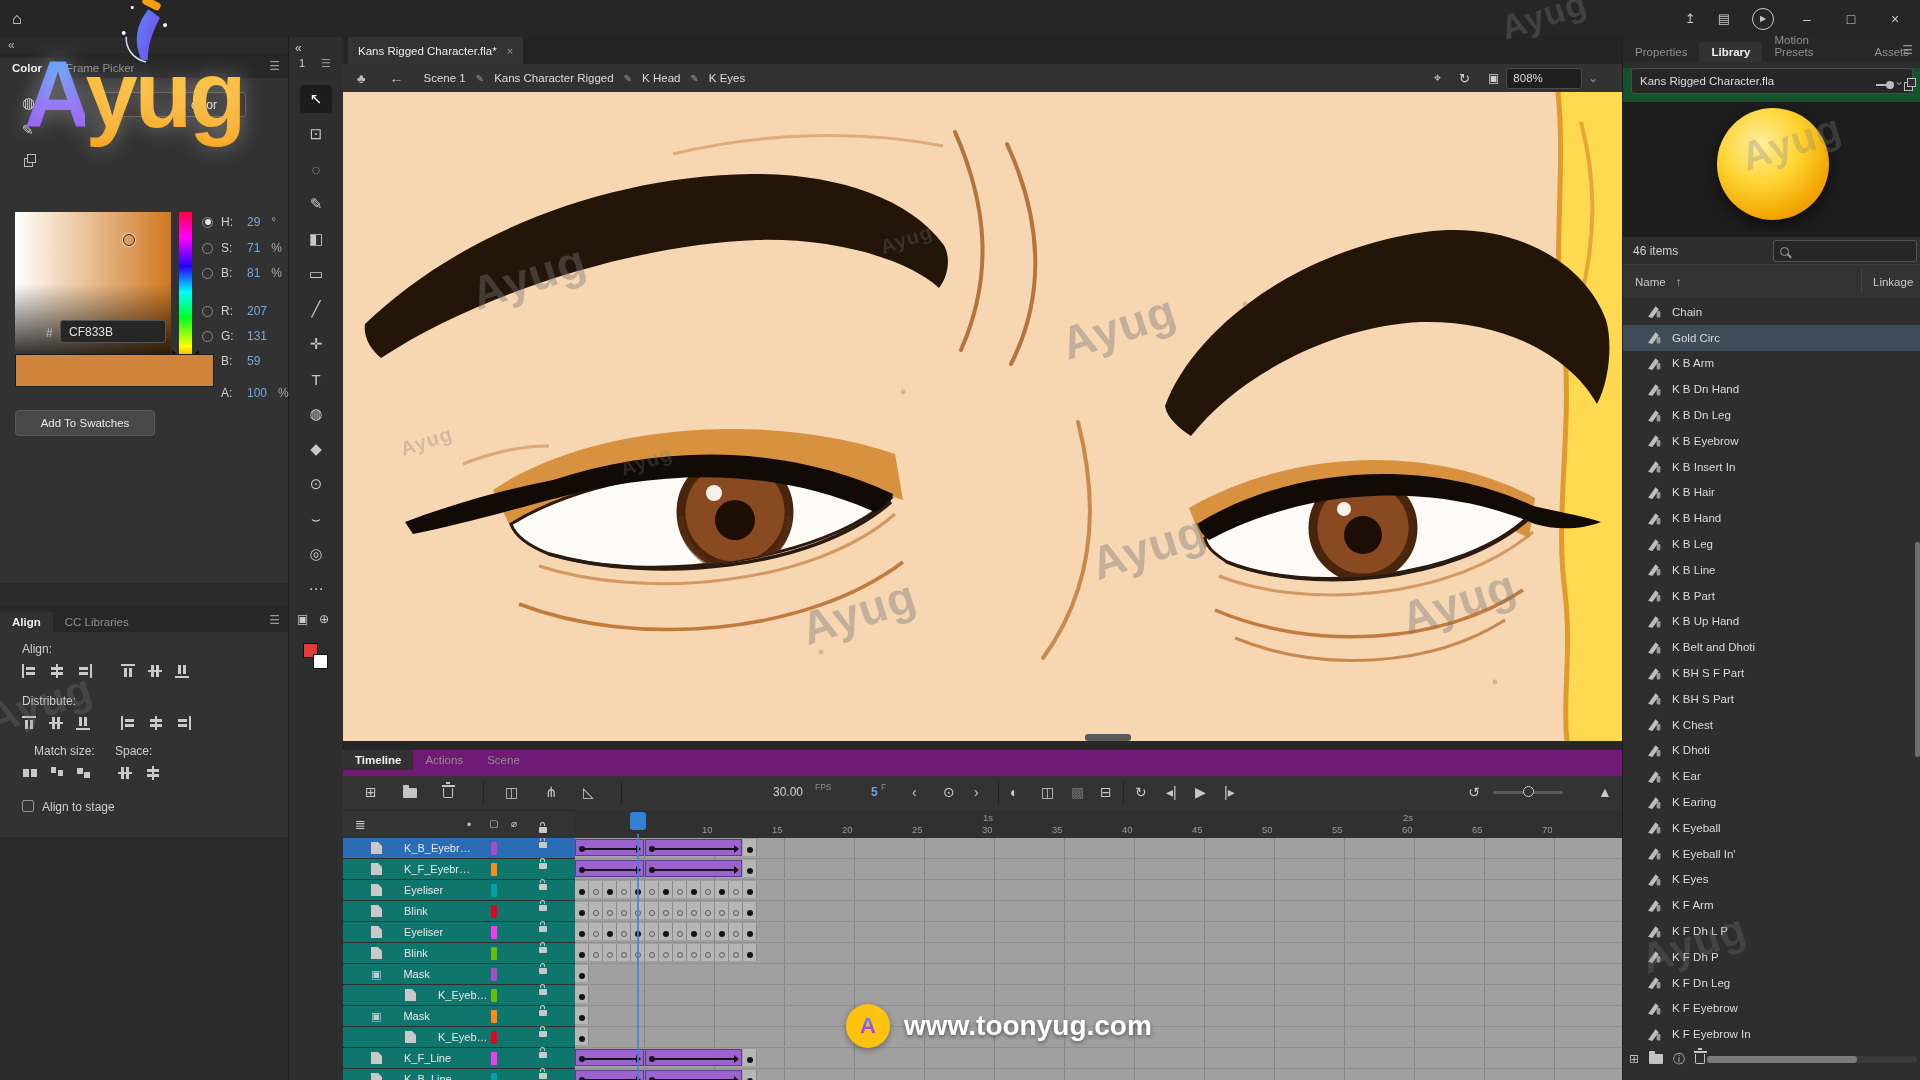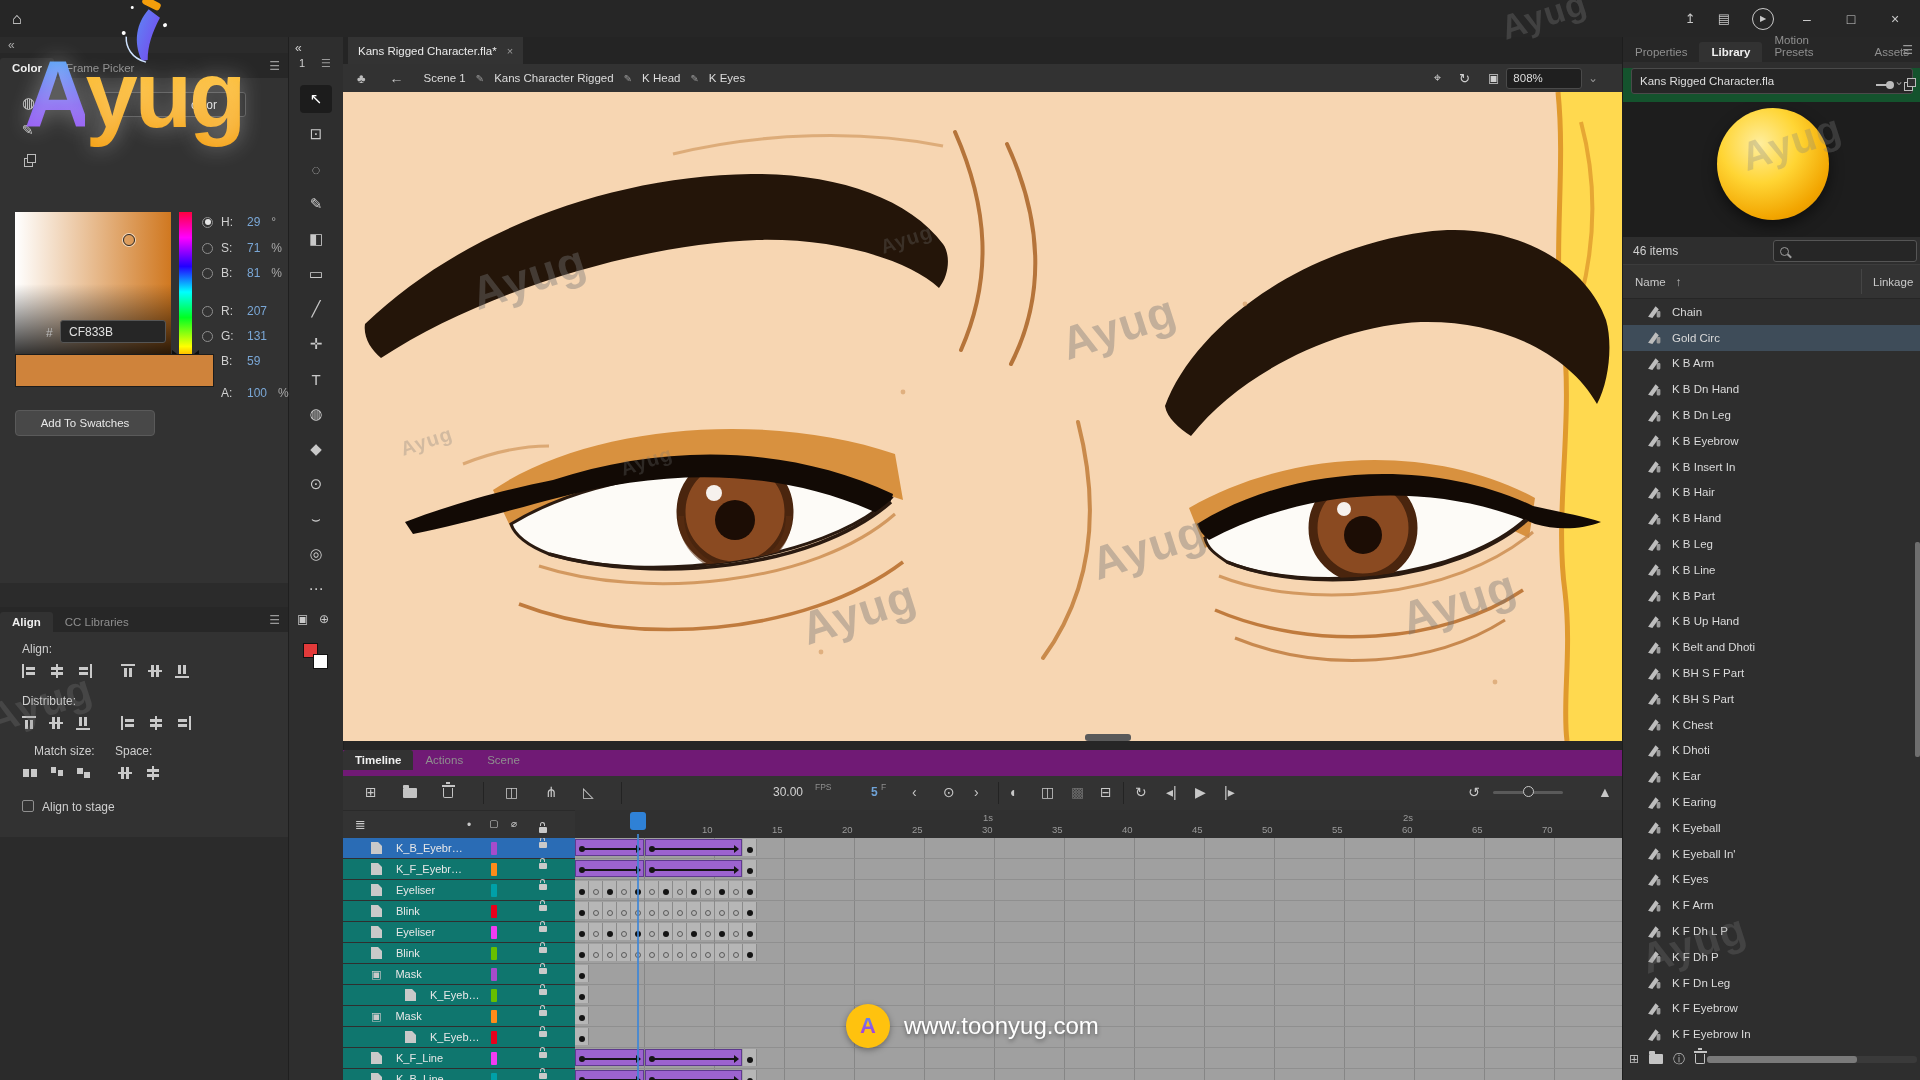--- a/index.html
+++ b/index.html
@@ -105,21 +105,21 @@
   #tltabs{height:26px;background:#701a75;display:flex;align-items:flex-start;}
   #tlbar{height:34px;background:#333;border-bottom:1px solid #2a2a2a;position:relative;}
   #tlbar .g{position:absolute;top:8px;color:#c8c8c8;font-size:14px;}
   #tlbar .dim{opacity:.38;}
   #tlbar .vsep{position:absolute;top:6px;bottom:6px;width:1px;background:#232323;}
   #tlhead{height:28px;background:#333;position:relative;border-bottom:1px solid #2a2a2a;}
   #layers{position:absolute;left:0;top:88px;width:232px;bottom:0;overflow:hidden;background:#383838;}
   .lrow{height:20px;display:flex;align-items:center;background:#0f766e;border-bottom:1px solid #2f2f2f;position:relative;}
   .lrow.sel{background:#2a6cb5;}
   .picon{width:11px;height:12px;background:#c9c9c9;clip-path:polygon(0 0,64% 0,100% 34%,100% 100%,0 100%);}
-  .lname{font-size:11px;color:#e8e8e8;margin-left:14px;white-space:nowrap;max-width:85px;overflow:hidden;}
+  .lname{font-size:11px;color:#e8e8e8;margin-left:22px;white-space:nowrap;max-width:85px;overflow:hidden;}
   .lchip{position:absolute;left:148px;width:6px;height:13px;border-radius:1px;}
   .llock{position:absolute;left:196px;top:4px;}
   #frames{position:absolute;left:232px;top:60px;right:0;bottom:0;overflow:hidden;}
   #ruler{position:absolute;left:0;top:0;right:0;height:28px;background:#303030;color:#9a9a9a;font-size:9.5px;}
   #ruler .num{position:absolute;top:14px;}
   #ruler .sec{position:absolute;top:2px;}
   #frows{position:absolute;left:0;top:28px;right:0;bottom:0;}
   .frow{height:20px;position:relative;border-bottom:1px solid #8f8f8f;
         background:repeating-linear-gradient(90deg, transparent 0 69px, rgba(0,0,0,.16) 69px 70px), #a0a0a0;}
   .tween{position:absolute;top:1px;height:17px;background:#9c63cf;border:1px solid #5e3a8e;box-sizing:border-box;}
@@ -135,21 +135,21 @@
   
   .wm{position:absolute;font-weight:bold;color:rgba(118,118,118,.40);transform:rotate(-18deg);pointer-events:none;z-index:50;letter-spacing:1px;}
   #biglogo{position:absolute;left:24px;top:48px;z-index:60;pointer-events:none;font-weight:bold;font-size:94px;line-height:1;letter-spacing:-3px;
            text-shadow:0 0 22px rgba(255,255,255,.35);}
   #biglogo .la{background:linear-gradient(180deg,#3fb6f5 0%,#7c5cf0 60%,#a855f7 100%);-webkit-background-clip:text;background-clip:text;color:transparent;}
   #biglogo .lyug{background:linear-gradient(180deg,#ffc83d 0%,#f59e0b 100%);-webkit-background-clip:text;background-clip:text;color:transparent;}
   #quill{position:absolute;left:118px;top:0px;z-index:61;pointer-events:none;transform:rotate(-8deg);}
   #sitewm{position:absolute;left:846px;top:1004px;z-index:70;pointer-events:none;display:flex;align-items:center;gap:14px;}
   #sitewm .circ{width:44px;height:44px;border-radius:50%;background:#ffc20e;display:flex;align-items:center;justify-content:center;box-shadow:0 2px 6px rgba(0,0,0,.35);}
   #sitewm .circ span{font-weight:bold;font-size:22px;background:linear-gradient(180deg,#4f9cf5,#c026d3);-webkit-background-clip:text;background-clip:text;color:transparent;}
-  #sitewm .url{font-weight:normal;font-size:24px;color:#ffffff;text-shadow:0 2px 4px rgba(0,0,0,.45);}
+  #sitewm .url{font-weight:bold;font-size:28px;color:#ffffff;text-shadow:0 2px 4px rgba(0,0,0,.45);}
 </style>
 </head>
 <body>
 
 <div id="app">
 
   <header id="menubar">
     <span class="home">⌂</span>
     <div id="mb-right">
       <span class="wicon">↥</span>

